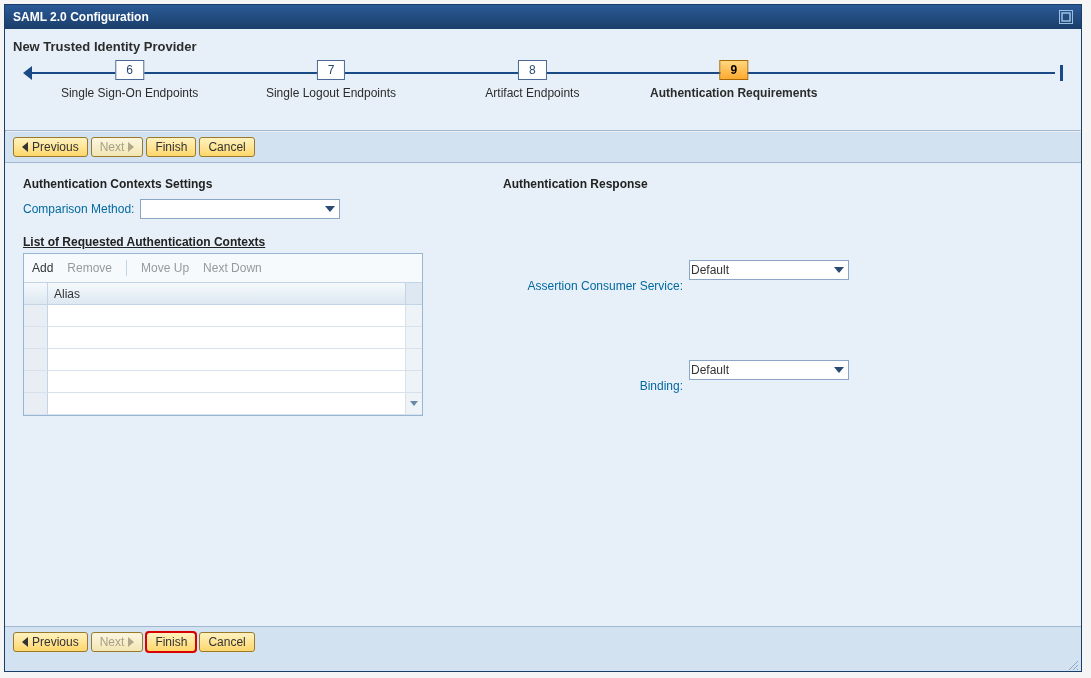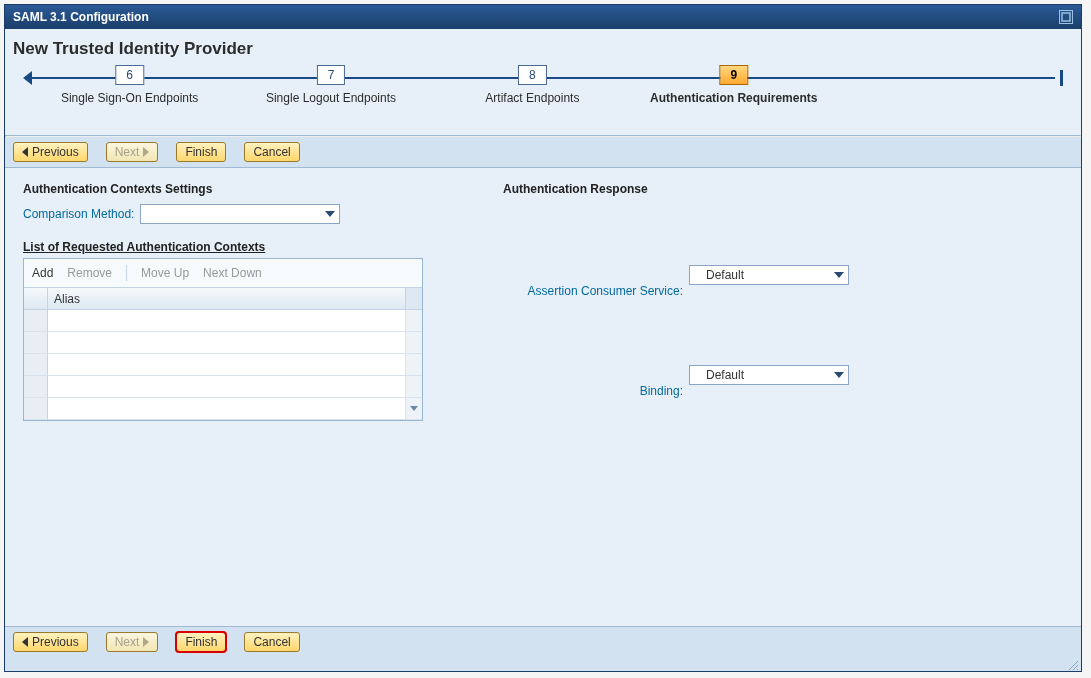--- a/index.html
+++ b/index.html
@@ -33,21 +33,21 @@
     width: 14px;
     height: 14px;
     border: 1px solid #9bc0e0;
     display: flex;
     align-items: center;
     justify-content: center;
   }
   .titlebar-icon svg { display:block; }
   .subtitle {
     font-weight: bold;
-    font-size: 17px;
+    font-size: 13px;
     padding: 10px 8px 6px;
     color: #2c2c2c;
   }
   .roadmap {
     position: relative;
     height: 60px;
     margin: 0 8px 10px;
   }
   .roadmap-line {
     position: absolute;
@@ -105,21 +105,21 @@
   }
   .roadmap-label.active { font-weight: bold; }
   .divider {
     border-top: 1px solid #a0b8d0;
     margin: 0;
   }
   .button-bar {
     padding: 5px 8px;
     background: #d2e2f0;
     display: flex;
-    gap: 18px;
+    gap: 3px;
     align-items: center;
   }
   .button-bar.top { border-bottom: 1px solid #a0b8d0; }
   .button-bar.bottom { border-top: 1px solid #a0b8d0; margin-top:auto; }
   .ybtn {
     background: linear-gradient(to bottom, #fff2c0, #ffd76b);
     border: 1px solid #9a7a2a;
     border-radius: 3px;
     padding: 2px 8px;
     cursor: pointer;
@@ -171,21 +171,21 @@
     color: #0369a1;
   }
   .col.right .form-label { width: 180px; margin-top: 32px; }
   .dropdown {
     border: 1px solid #8aa6c6;
     background: #fff;
     height: 20px;
     display: flex;
     align-items: center;
     justify-content: space-between;
-    padding: 0 4px 0 16px;
+    padding: 0 4px 0 1px;
     width: 200px;
     cursor: pointer;
   }
   .dropdown.small { width: 160px; }
   .dropdown .dd-arrow {
     width:0;height:0;
     border-left:5px solid transparent;
     border-right:5px solid transparent;
     border-top:6px solid #2a4a72;
   }
@@ -266,21 +266,21 @@
     padding-right:2px;
   }
   .footer-resize svg { display:block; }
 </style>
 </head>
 <body>
 
 <div class="window">
 
   <div class="titlebar">
-    <span>SAML 3.1 Configuration</span>
+    <span>SAML 2.0 Configuration</span>
     <span class="titlebar-icon">
       <svg width="10" height="10">
           <rect x="1" y="1" width="8" height="8" fill="none" stroke="#9bc0e0" stroke-width="1.5"></rect>
         </svg>
     </span>
   </div>
 
   <div class="subtitle">New Trusted Identity Provider</div>
 
   <div class="roadmap">

